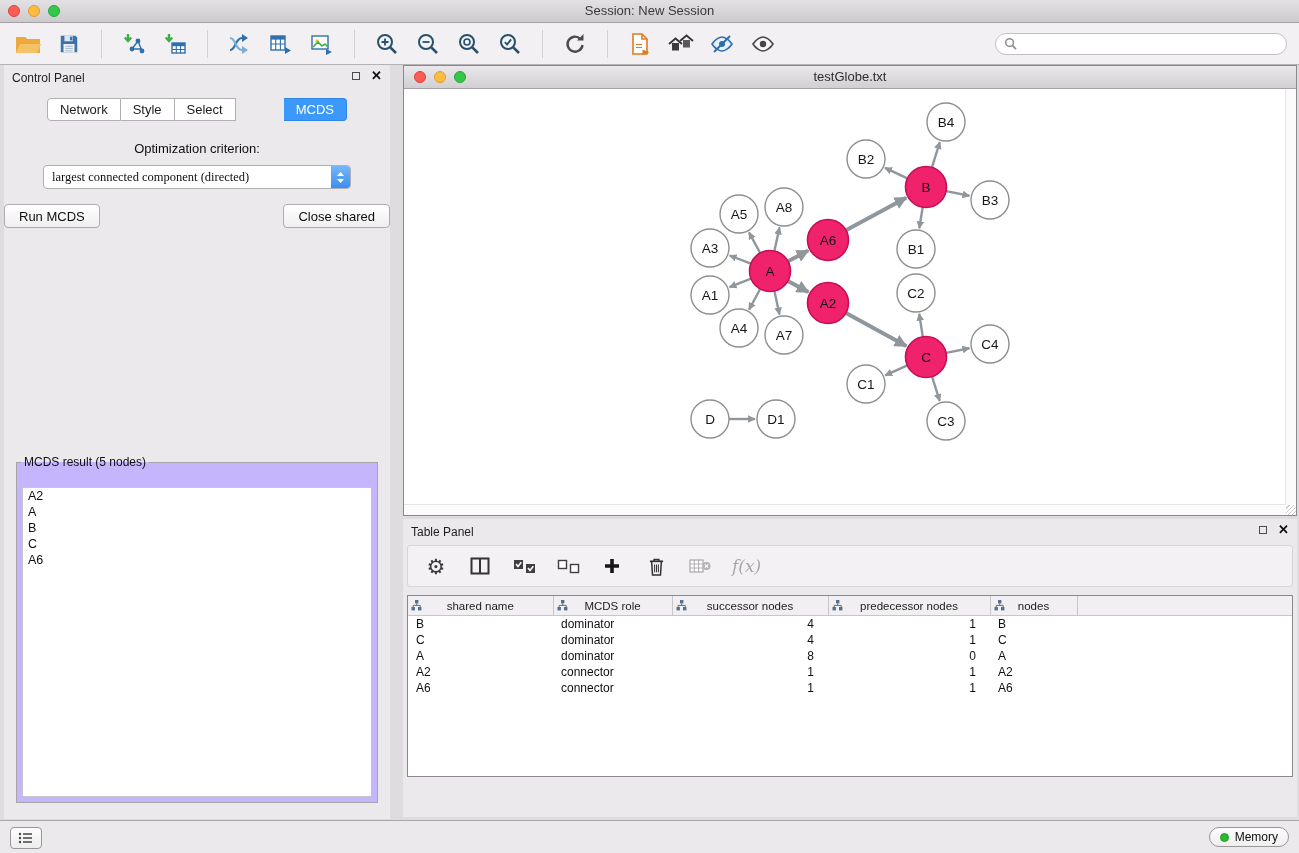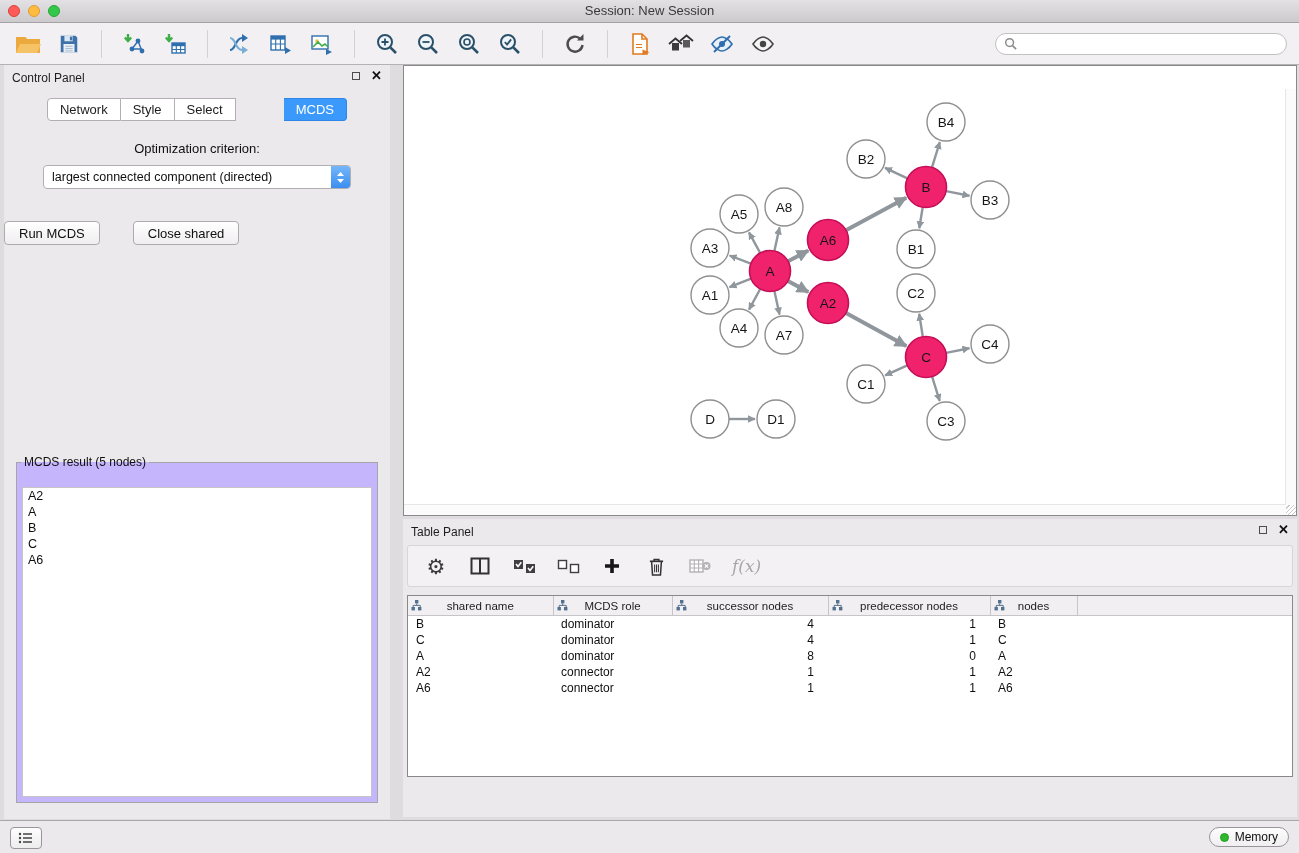--- a/index.html
+++ b/index.html
@@ -28,23 +28,23 @@
   .win-btns{position:absolute;right:8px;top:6px;display:flex;gap:11px;align-items:center;}
   .float-ico{width:8px;height:8px;border:1.5px solid #4c4c4c;box-sizing:border-box;}
   .close-ico{font-size:13px;font-weight:bold;color:#101010;line-height:10px;}
   .seg-tabs{display:flex;justify-content:center;margin-top:9px;}
   .seg{font-size:13px;padding:3px 12px;background:#fff;border:1px solid #b2afb2;border-left:none;color:#1d1d1d;cursor:default;}
   .seg:first-child{border-left:1px solid #b2afb2;border-radius:4px 0 0 4px;}
   .seg:last-child{border-radius:0 4px 4px 0;}
   .seg.active{background:#3b99fc;border-color:#2d86e8;color:#fff;margin-left:48px;}
   .opt-label{margin-top:20px;text-align:center;font-size:13px;color:#0f0f0f;}
   .select{margin:9px auto 0;width:308px;height:24px;background:#fff;border:1px solid #b2afb2;border-radius:4px;display:flex;align-items:center;box-sizing:border-box;}
-  .select .val{flex:1;font-size:12.5px;padding:0 8px;color:#0f0f0f;white-space:nowrap;overflow:hidden;}
+  .select .val{flex:1;font-size:12.5px;padding:0 8px;color:#0f0f0f;white-space:nowrap;overflow:hidden;font-family:Liberation Serif, serif;}
   .stepper{width:19px;align-self:stretch;background:linear-gradient(#74b6f9,#3b8ef0);border-radius:0 3px 3px 0;display:flex;align-items:center;justify-content:center;}
-  .btn-row{display:flex;justify-content:flex-start;gap:33px;margin-top:32px;}
+  .btn-row{display:flex;justify-content:space-between;gap:44px;margin-top:15px;}
   .btn{height:22px;padding:0 14px;font-size:13px;background:linear-gradient(#ffffff,#f0eef0);border:1px solid #aeabae;border-radius:4px;display:flex;align-items:center;color:#0f0f0f;cursor:default;}
   fieldset.result{position:absolute;left:12px;right:12px;top:390px;bottom:16px;border:1px solid #a8a5a8;margin:0;padding:2px 4px 4px;background:#c4b5fd;}
   fieldset.result legend{font-size:12px;padding:0 3px;color:#0f0f0f;}
   .result-inner{position:absolute;left:5px;right:5px;top:18px;bottom:5px;background:#fff;border:1px solid #c8c5c8;overflow:auto;}
   .result-item{font-size:12.5px;padding:1px 5px;color:#0f0f0f;}
 
   
   .network-window{position:absolute;left:403px;top:65px;width:894px;height:451px;background:#fff;border:1px solid #8b888b;box-sizing:border-box;}
   .inner-titlebar{position:relative;height:22px;background:linear-gradient(#eae8ea,#d2cfd2);border-bottom:1px solid #a5a2a5;text-align:center;font-size:13px;color:#2e2e2e;line-height:22px;}
   .net-canvas{position:absolute;top:23px;left:0;right:0;bottom:0;background:#fff;overflow:hidden;}
@@ -256,20 +256,28 @@
           <div class="result-item">A2</div>
           <div class="result-item">A</div>
           <div class="result-item">B</div>
           <div class="result-item">C</div>
           <div class="result-item">A6</div>
         </div>
     </fieldset>
   </div>
 
   <div class="network-window">
+    <div class="inner-titlebar">
+      <div class="traffic" style="top:5px;left:10px;">
+        <div class="dot red"></div>
+        <div class="dot yellow"></div>
+        <div class="dot green"></div>
+      </div>
+      <span>testGlobe.txt</span>
+    </div>
     <div class="net-canvas">
       <svg width="885" height="428" viewBox="0 0 885 428" font-family="Liberation Sans, sans-serif">
           <defs>
             <marker id="arw" viewBox="0 0 10 10" refX="9" refY="5" markerWidth="3.2" markerHeight="3.2" orient="auto">
               <path d="M0 0L10 5L0 10z" fill="#8f969c"></path>
             </marker>
           </defs>
           <line x1="356.2" y1="164.0" x2="345.0" y2="143.4" stroke="#8f969c" stroke-width="2.4" marker-end="url(#arw)"></line>
           <line x1="370.4" y1="162.0" x2="375.5" y2="138.5" stroke="#8f969c" stroke-width="2.4" marker-end="url(#arw)"></line>
           <line x1="346.9" y1="174.7" x2="325.6" y2="166.5" stroke="#8f969c" stroke-width="2.4" marker-end="url(#arw)"></line>

